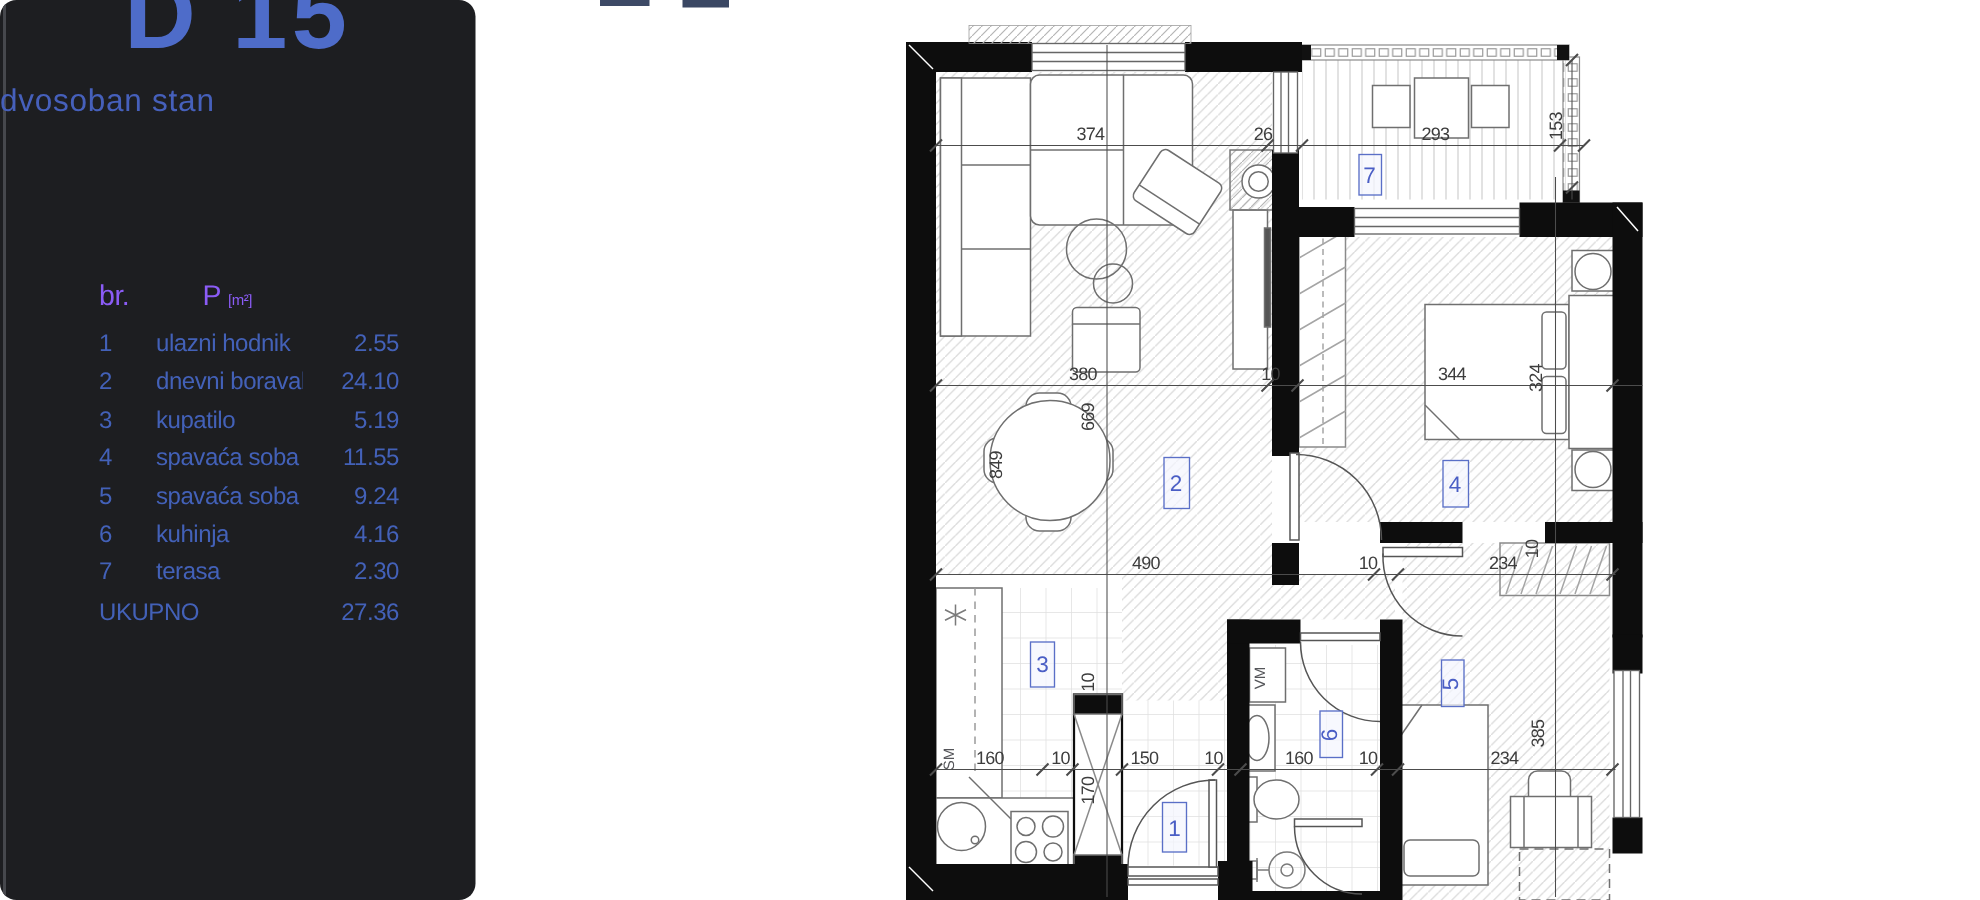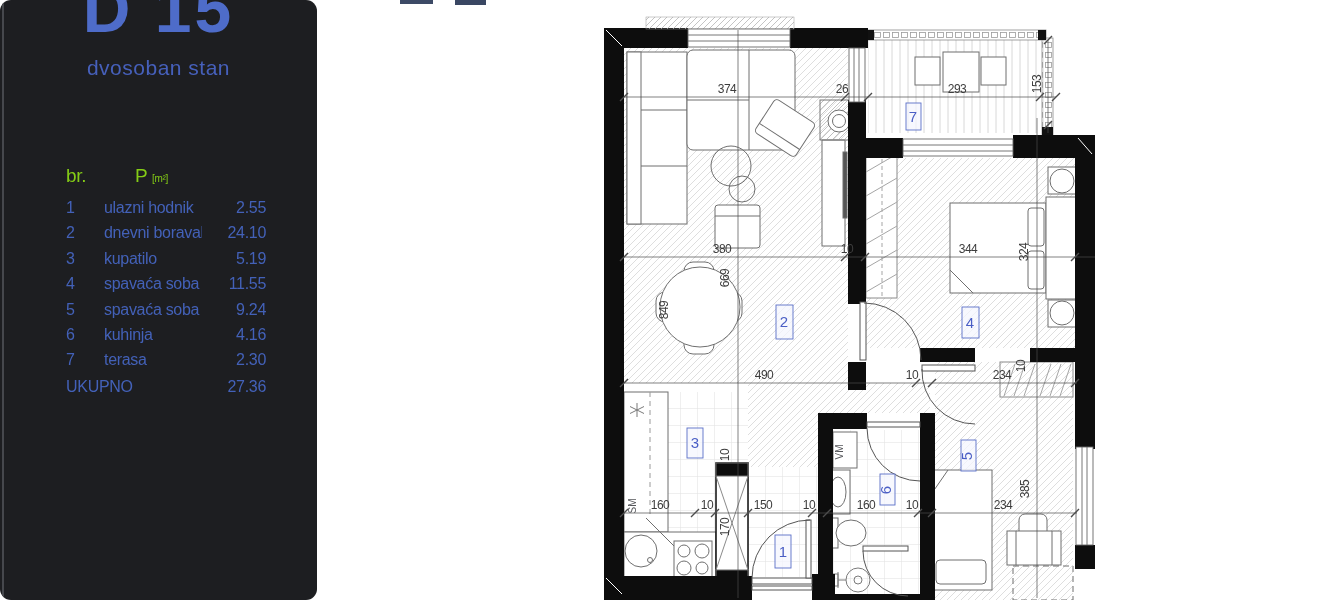--- a/index.html
+++ b/index.html
@@ -4,26 +4,26 @@
 <style>
   html,body{margin:0;padding:0;background:#ffffff;}
   body{width:1320px;height:600px;overflow:hidden;position:relative;
        font-family:"Liberation Sans",sans-serif;}
   
   .sidebar{position:absolute;left:0;top:0;width:317px;height:600px;
            background:#1d1e21;overflow:hidden;border-radius:11px;}
   .sidebar-edge{position:absolute;left:2px;top:0;width:2px;height:600px;background:#46484d;}
   .unit-title{position:absolute;top:-24px;left:0;width:317px;text-align:center;
               color:#4e6cc9;font-size:66px;font-weight:bold;letter-spacing:3px;line-height:1;}
-  .unit-sub{position:absolute;top:56px;left:0;width:317px;text-align:center;
+  .unit-sub{position:absolute;top:56px;left:0;width:317px;text-align:left;
             color:#4660bb;font-size:21px;letter-spacing:0.5px;}
   .s-table{position:absolute;left:66px;top:160px;width:200px;color:#4361b8;
            font-size:16px;letter-spacing:-0.3px;}
   .s-row{display:flex;line-height:25.4px;white-space:nowrap;}
-  .s-head{font-size:19px;line-height:32px;color:#84cc16;}
+  .s-head{font-size:19px;line-height:32px;color:#8b5cf6;margin-top:22px;}
   .c-no{width:38px;flex:none;}
   .c-room{flex:1;overflow:hidden;}
   .c-area{width:64px;flex:none;text-align:right;}
   .c-unit{font-size:10px;}
   .s-total{margin-top:1px;}
   
   .frag{position:absolute;top:0;}
   .frag-a{left:400px;width:33px;height:4px;background:#3d4a66;}
   .frag-b{left:455px;width:31px;height:5px;background:#3a4763;}
   

